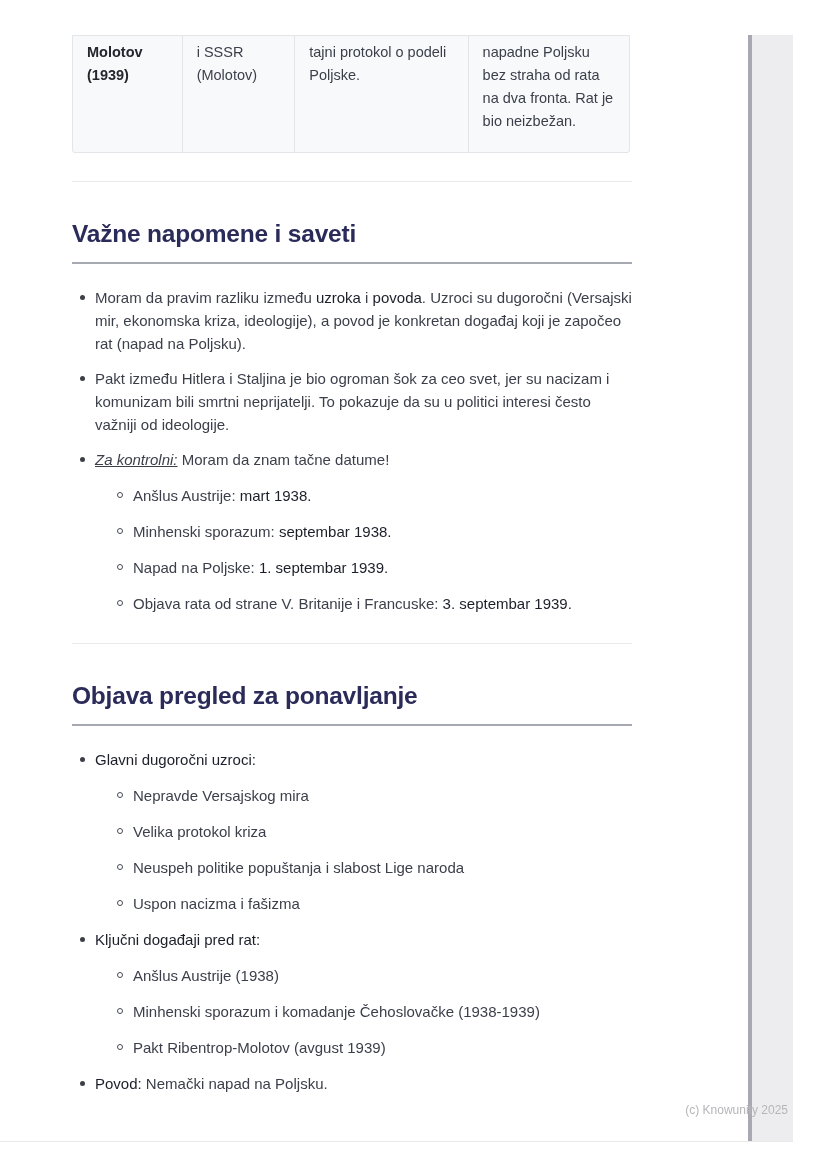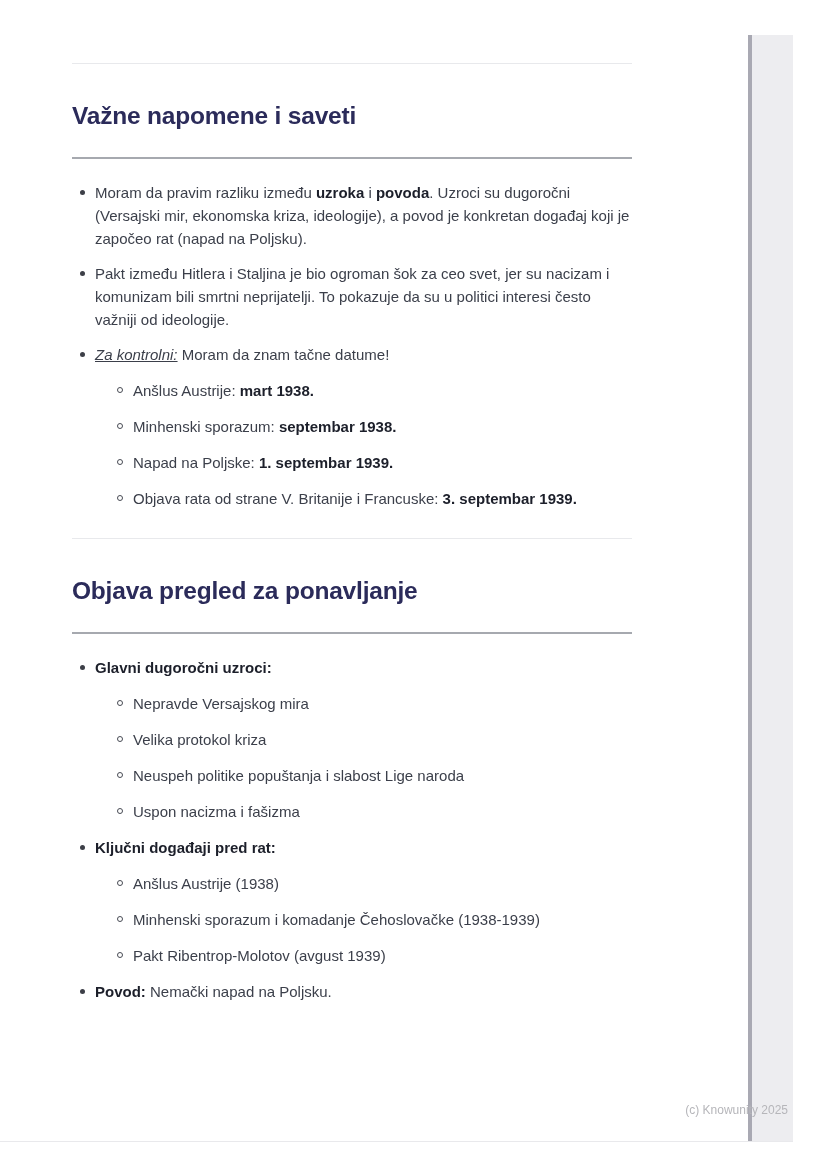--- a/index.html
+++ b/index.html
@@ -28,39 +28,39 @@
   .c4 { width:161px; }
 
   hr.thin {
     border:none; border-top:1px solid #e8e9ec;
     margin-top:28px;
   }
 
   h2.sec-title {
     margin-top:36px; font-size:24.5px; line-height:31px;
     font-weight:bold; color:#2b2b5a; letter-spacing:-0.2px;
-    padding-bottom:26px; border-bottom:2px solid #a6a9af;
+    padding-bottom:13px; border-bottom:2px solid #a6a9af;
   }
 
   ul { list-style:none; }
   ul.l1 { margin-top:22px; }
   ul.l1 > li { position:relative; padding-left:23px; margin-bottom:12px; }
   ul.l1 > li::before {
     content:""; position:absolute; left:8px; top:9px;
     width:5px; height:5px; border-radius:50%; background:#3c3f47;
   }
   ul.l2 { margin-top:0; }
   ul.l2 > li { position:relative; padding-left:38px; margin:13px 0; }
   ul.l2 > li::before {
     content:""; position:absolute; left:22px; top:8px;
     width:4px; height:4px; border:1.5px solid #484b54; border-radius:50%;
     background:transparent;
   }
 
-  b, strong { font-weight:bold; color:#1c1f2a; }
+  b, strong { font-weight:normal; color:#1c1f2a; }
   i.lead { font-style:italic;text-decoration:underline; }
 
   
   .scroll-strip {
     position:absolute; left:748px; top:35px; width:45px; height:1106px;
     background:#ededf0; border-left:4px solid #a9a9b3;
   }
   .page-bottom-edge {
     position:absolute; left:0; top:1141px; width:793px; height:1px;
     background:#e9e9ec;
@@ -68,20 +68,26 @@
   .watermark {
     position:absolute; right:40px; top:1103px;
     font-size:12px; color:#b6b6ba; z-index:2; white-space:nowrap;
   }
 </style>
 </head>
 <body>
 
 <div class="content">
 
+  <div class="trow">
+    <div class="tcell c1">Molotov (1939)</div>
+    <div class="tcell c2">i SSSR (Molotov)</div>
+    <div class="tcell c3">tajni protokol o podeli Poljske.</div>
+    <div class="tcell c4">napadne Poljsku bez straha od rata na dva fronta. Rat je bio neizbežan.</div>
+  </div>
 
   <hr class="thin">
 
   <h2 class="sec-title">Važne napomene i saveti</h2>
 
   <ul class="l1">
     <li><span>Moram da pravim razliku između </span><b>uzroka</b><span> i </span><b>povoda</b><span>. Uzroci su dugoročni (Versajski mir, ekonomska kriza, ideologije), a povod je konkretan događaj koji je započeo rat (napad na Poljsku).</span></li>
     <li>Pakt između Hitlera i Staljina je bio ogroman šok za ceo svet, jer su nacizam i komunizam bili smrtni neprijatelji. To pokazuje da su u politici interesi često važniji od ideologije.</li>
     <li><i class="lead">Za kontrolni:</i><span> Moram da znam tačne datume!</span>
       <ul class="l2">

